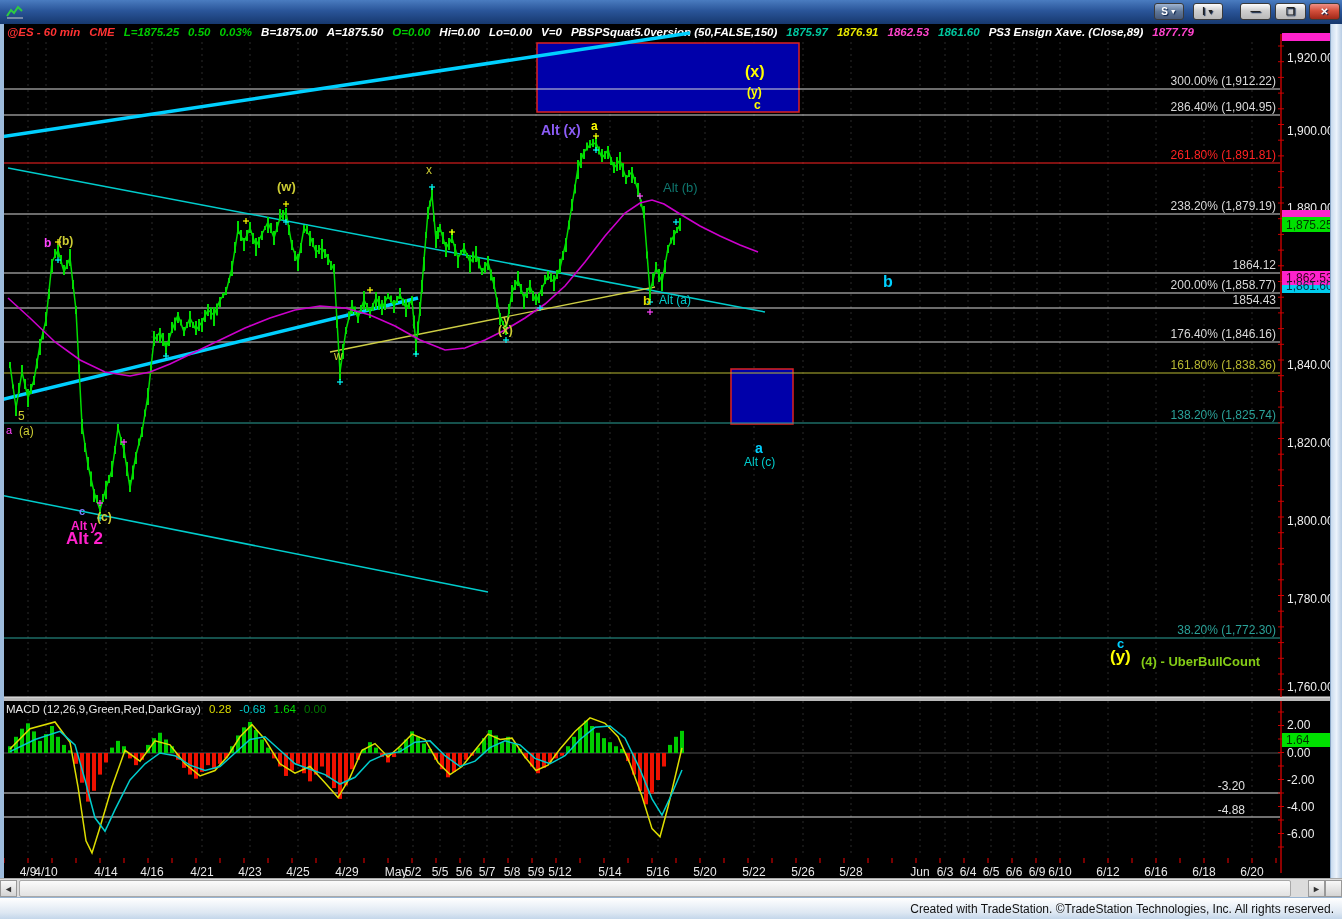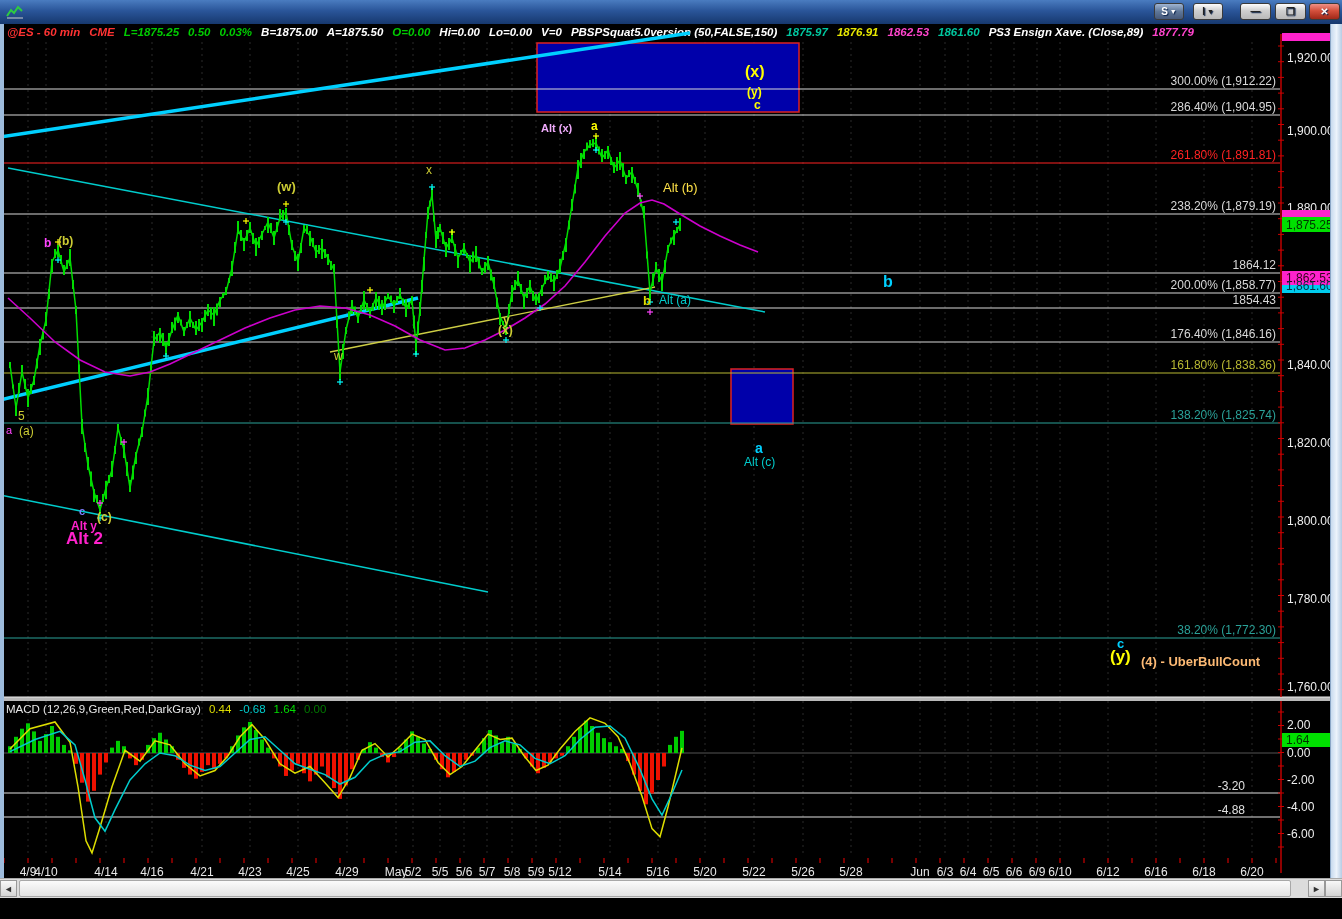--- a/index.html
+++ b/index.html
@@ -717,45 +717,45 @@
       <text x="1108" y="876" fill="#e8e8e8" font-size="12" text-anchor="middle" font-family="Liberation Sans, sans-serif" font-weight="normal">6/12</text>
       <text x="1156" y="876" fill="#e8e8e8" font-size="12" text-anchor="middle" font-family="Liberation Sans, sans-serif" font-weight="normal">6/16</text>
       <text x="1204" y="876" fill="#e8e8e8" font-size="12" text-anchor="middle" font-family="Liberation Sans, sans-serif" font-weight="normal">6/18</text>
       <text x="1252" y="876" fill="#e8e8e8" font-size="12" text-anchor="middle" font-family="Liberation Sans, sans-serif" font-weight="normal">6/20</text>
     </svg>
 
   <div id="anno-layer">
       <div class="anno" style="left: 745px; top: 64px; color: rgb(255, 255, 0); font-size: 16px; font-weight: bold;">(x)</div>
       <div class="anno" style="left: 747px; top: 86px; color: rgb(255, 255, 0); font-size: 12px; font-weight: bold;">(y)</div>
       <div class="anno" style="left: 754px; top: 99px; color: rgb(255, 255, 0); font-size: 12px; font-weight: bold;">c</div>
-      <div class="anno" style="left: 541px; top: 123px; color: #f0abfc; font-size: 11px; font-weight: bold;">Alt (x)</div>
+      <div class="anno" style="left: 541px; top: 123px; color: #8b5cf6; font-size: 14px; font-weight: bold;">Alt (x)</div>
       <div class="anno" style="left: 591px; top: 120px; color: rgb(255, 255, 0); font-size: 12px; font-weight: bold;">a</div>
       <div class="anno" style="left: 426px; top: 164px; color: rgb(204, 204, 51); font-size: 12px; font-weight: normal;">x</div>
       <div class="anno" style="left: 277px; top: 180px; color: rgb(204, 204, 51); font-size: 13px; font-weight: bold;">(w)</div>
-      <div class="anno" style="left: 663px; top: 181px; color: #fde047; font-size: 13px; font-weight: normal;">Alt (b)</div>
+      <div class="anno" style="left: 663px; top: 181px; color: #0f766e; font-size: 13px; font-weight: normal;">Alt (b)</div>
       <div class="anno" style="left: 44px; top: 237px; color: rgb(255, 68, 255); font-size: 12px; font-weight: bold;">b</div>
       <div class="anno" style="left: 58px; top: 235px; color: rgb(204, 204, 51); font-size: 12px; font-weight: bold;">(b)</div>
       <div class="anno" style="left: 883px; top: 274px; color: rgb(0, 208, 255); font-size: 16px; font-weight: bold;">b</div>
       <div class="anno" style="left: 643px; top: 294px; color: rgb(221, 221, 0); font-size: 13px; font-weight: bold;">b</div>
       <div class="anno" style="left: 659px; top: 294px; color: rgb(0, 204, 204); font-size: 12px; font-weight: normal;">Alt (a)</div>
       <div class="anno" style="left: 503px; top: 314px; color: rgb(204, 204, 51); font-size: 12px; font-weight: bold;">y</div>
       <div class="anno" style="left: 498px; top: 324px; color: rgb(204, 204, 51); font-size: 12px; font-weight: bold;">(x)</div>
       <div class="anno" style="left: 334px; top: 350px; color: rgb(204, 204, 51); font-size: 12px; font-weight: normal;">w</div>
       <div class="anno" style="left: 18px; top: 410px; color: rgb(204, 204, 51); font-size: 12px; font-weight: normal;">5</div>
       <div class="anno" style="left: 6px; top: 425px; color: rgb(255, 68, 255); font-size: 11px; font-weight: normal;">a</div>
       <div class="anno" style="left: 19px; top: 425px; color: rgb(204, 204, 51); font-size: 12px; font-weight: normal;">(a)</div>
       <div class="anno" style="left: 744px; top: 429px; color: rgb(0, 204, 204); font-size: 12px; font-weight: normal; margin-top: 27px;">Alt (c)</div>
       <div class="anno" style="left: 755px; top: 441px; color: rgb(0, 208, 255); font-size: 14px; font-weight: bold;">a</div>
       <div class="anno" style="left: 79px; top: 506px; color: rgb(127, 127, 255); font-size: 11px; font-weight: bold;">c</div>
       <div class="anno" style="left: 97px; top: 511px; color: rgb(204, 204, 51); font-size: 12px; font-weight: bold;">(c)</div>
       <div class="anno" style="left: 71px; top: 520px; color: rgb(255, 34, 204); font-size: 12px; font-weight: bold;">Alt y</div>
       <div class="anno" style="left: 66px; top: 530px; color: rgb(255, 34, 204); font-size: 17px; font-weight: bold;">Alt 2</div>
       <div class="anno" style="left: 1117px; top: 637px; color: rgb(0, 208, 255); font-size: 13px; font-weight: bold;">c</div>
       <div class="anno" style="left: 1110px; top: 648px; color: rgb(255, 255, 0); font-size: 17px; font-weight: bold;">(y)</div>
-      <div class="anno" style="left: 1141px; top: 655px; color: #fdba74; font-size: 13px; font-weight: bold;">(4) - UberBullCount</div>
+      <div class="anno" style="left: 1141px; top: 655px; color: #84cc16; font-size: 13px; font-weight: bold;">(4) - UberBullCount</div>
     </div>
 
   <div id="titlebar">
     <svg id="title-icon" viewBox="0 0 18 14">
       <polyline points="1,11 5,5 8,8 12,2 16,6" stroke="#2ecc40" stroke-width="2" fill="none"></polyline>
       <polyline points="1,13 17,13" stroke="#cccccc" stroke-width="1" fill="none"></polyline>
     </svg>
     <div class="tb-btn" id="btn-s">
       <span>S</span>
         <span class="caret">▼</span>
@@ -770,28 +770,31 @@
     <div class="tb-btn" id="btn-restore">
         <span>❐</span>
       </div>
     <div class="tb-btn" id="btn-close">
         <span>✕</span>
       </div>
   </div>
 
   <div id="quote-line"><span style="color: rgb(255, 51, 51);">@ES - 60 min</span><span style="color: rgb(255, 51, 51);">CME</span><span style="color: rgb(0, 204, 0);">L=1875.25</span><span style="color: rgb(0, 204, 0);">0.50</span><span style="color: rgb(0, 204, 0);">0.03%</span><span style="color: rgb(255, 255, 255);">B=1875.00</span><span style="color: rgb(255, 255, 255);">A=1875.50</span><span style="color: rgb(0, 204, 0);">O=0.00</span><span style="color: rgb(255, 255, 255);">Hi=0.00</span><span style="color: rgb(255, 255, 255);">Lo=0.00</span><span style="color: rgb(255, 255, 255);">V=0</span><span style="color: rgb(255, 255, 255);">PBSPSquat5.0version (50,FALSE,150)</span><span style="color: rgb(0, 200, 160);">1875.97</span><span style="color: rgb(232, 232, 0);">1876.91</span><span style="color: rgb(255, 68, 204);">1862.53</span><span style="color: rgb(0, 200, 160);">1861.60</span><span style="color: rgb(255, 255, 255);">PS3 Ensign Xave. (Close,89)</span><span style="color: rgb(255, 68, 204);">1877.79</span></div>
 
-  <div id="macd-label"><span style="color: rgb(232, 232, 232);">MACD (12,26,9,Green,Red,DarkGray)</span><span style="color: rgb(221, 221, 0);">0.44</span><span style="color: rgb(0, 204, 204);">-0.68</span><span style="color: rgb(0, 221, 0);">1.64</span><span style="color: rgb(0, 119, 0);">0.00</span></div>
+  <div id="macd-label"><span style="color: rgb(232, 232, 232);">MACD (12,26,9,Green,Red,DarkGray)</span><span style="color: rgb(221, 221, 0);">0.28</span><span style="color: rgb(0, 204, 204);">-0.68</span><span style="color: rgb(0, 221, 0);">1.64</span><span style="color: rgb(0, 119, 0);">0.00</span></div>
 
   <div class="side-border" id="border-left"></div>
   <div id="vscroll"></div>
 
   <div id="hscroll">
     <div class="scroll-arrow">◄</div>
     <div id="hthumb"></div>
     <div id="hscroll-right">
       <div class="scroll-arrow">►</div>
       <div class="scroll-arrow"></div>
     </div>
   </div>
 
+  <div id="statusbar">
+    <span>Created with TradeStation. ©TradeStation Technologies, Inc. All rights reserved.</span>
+  </div>
 
 </div>
 
 </body></html>

